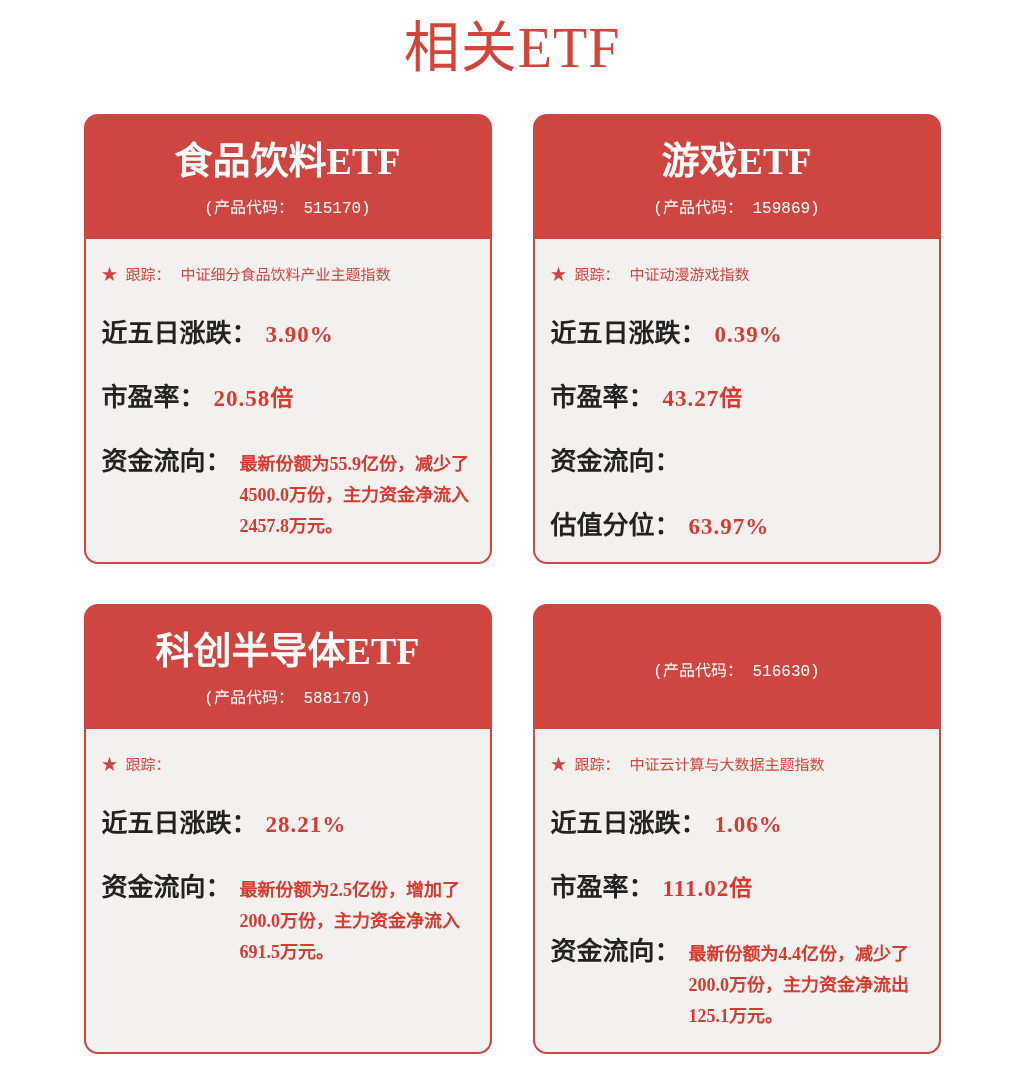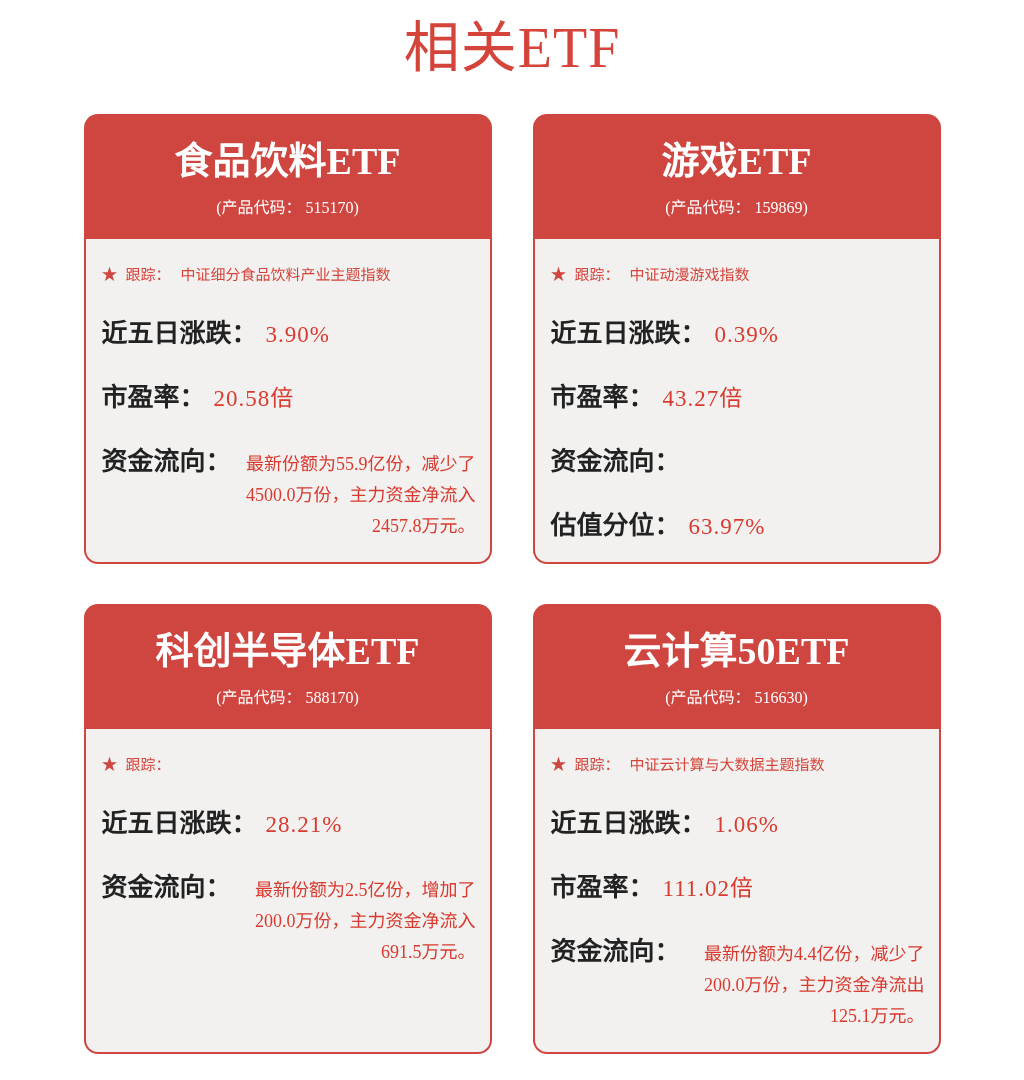--- a/index.html
+++ b/index.html
@@ -35,42 +35,41 @@
     column-gap:41px;
     row-gap:40px;
     justify-content:center;
   }
   .card{
     width:408px;
     height:450px;
     display:flex;
     flex-direction:column;
     border-radius:4px;
-    text-align:right;
   }
   .card-header{
     height:125px;
     background:var(--accent-red);
     border-radius:14px 14px 0 0;
     display:flex;
     flex-direction:column;
     align-items:center;
     justify-content:center;
     gap:12px;
     padding-top:4px;
   }
   .card-title{
     font-family:"Liberation Serif", serif;
     font-weight:700;
     font-size:38px;
     line-height:42px;
     color:var(--header-text);
   }
   .card-code{
-    font-family:Liberation Serif, serif;
+    font-family:Liberation Mono, monospace;
     font-weight:400;
     font-size:16px;
     color:var(--header-text);
   }
   .card-body{
     flex:1;
     background:var(--card-body-bg);
     border:2px solid var(--accent-red);
     border-top:none;
     border-radius:0 0 14px 14px;
@@ -99,21 +98,21 @@
   .stat-label{
     font-weight:700;
     font-size:26px;
     color:var(--label-color);
     white-space:nowrap;
     flex:none;
   }
   .stat-value{
     margin-left:8px;
     font-family:"Liberation Serif", serif;
-    font-weight:400;
+    font-weight:700;
     font-size:23px;
     color:var(--value-red);
     letter-spacing:1px;
   }
   .flow-row .stat-value{
     letter-spacing:0;
     font-size:18px;
     line-height:31px;
     flex:1;
   }
@@ -201,21 +200,20 @@
       <div class="stat-row flow-row">
         <span class="stat-label">资金流向：</span>
         <span class="stat-value">最新份额为2.5亿份，增加了200.0万份，主力资金净流入691.5万元。</span>
       </div>
 
     </div>
   </section>
 
   <section class="card">
     <header class="card-header">
-      <h2 class="card-title">云计算50ETF</h2>
       <p class="card-code">(产品代码： 516630)</p>
     </header>
     <div class="card-body">
       <div class="track-row">
         <span class="star">★</span>
         <span class="track-label">跟踪：</span>
         <span class="track-index">中证云计算与大数据主题指数</span>
       </div>
       <div class="stat-row">
         <span class="stat-label">近五日涨跌：</span>

